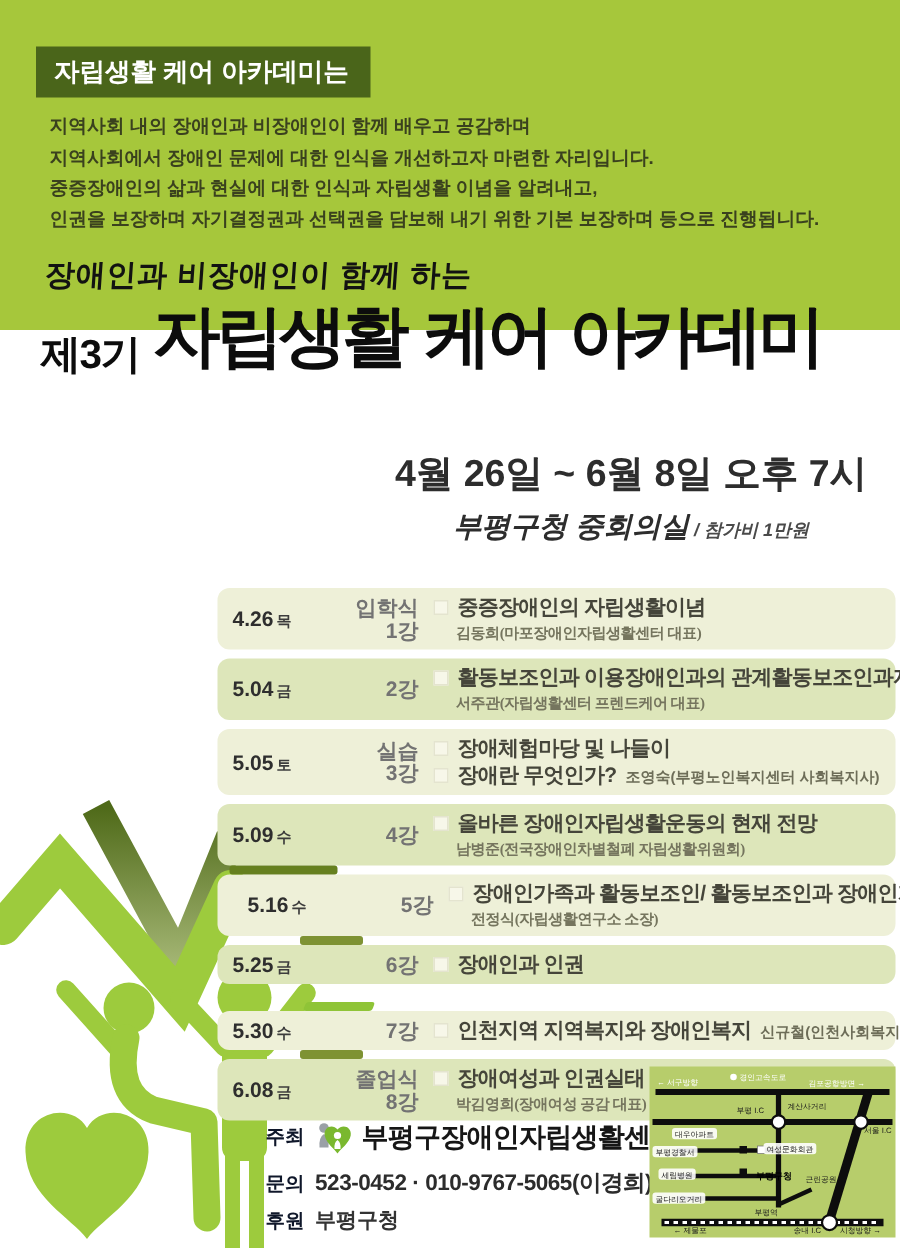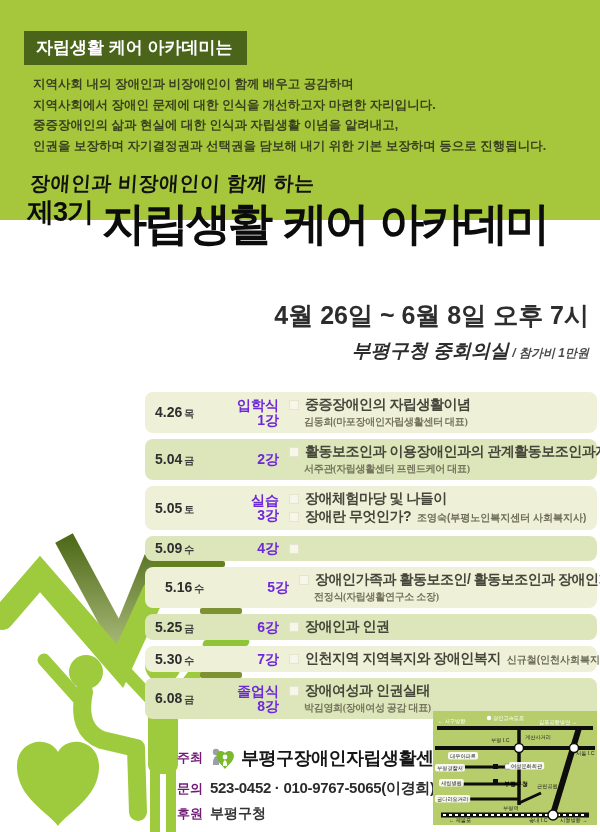--- a/index.html
+++ b/index.html
@@ -13,55 +13,55 @@
   .header{position:absolute;left:0;top:0;width:600px;height:220px;background:#a6c73b;}
   .badge{
     position:absolute;left:24px;top:31px;background:#4a651a;color:#fff;
     font-size:17px;font-weight:bold;padding:5px 15px 6px 12px;letter-spacing:0px;
   }
   .desc{position:absolute;left:33px;top:74px;font-size:12.5px;line-height:20.5px;color:#3a411e;font-weight:bold;}
   .subtitle{
     position:absolute;left:30px;top:170px;font-size:20px;font-weight:bold;color:#121212;
     transform:skewX(-4deg);letter-spacing:0.5px;
   }
-  .bigtitle{position:absolute;left:27px;top:194px;display:flex;align-items:flex-start;gap:9px;color:#0c0c0c;}
+  .bigtitle{position:absolute;left:27px;top:194px;display:flex;align-items:flex-end;gap:9px;color:#0c0c0c;}
   .bigtitle .prefix{font-size:27px;font-weight:900;letter-spacing:-1px;}
   .bigtitle .main{font-size:45px;font-weight:900;letter-spacing:-3px;font-family:"DejaVu Sans","Liberation Sans",sans-serif;}
   
-  .dateblock{position:absolute;right:11px;top:299px;text-align:right;color:#2d2d2d;}
+  .dateblock{position:absolute;right:22px;top:299px;text-align:center;color:#2d2d2d;}
   .dateblock .line1{font-size:25px;font-weight:bold;letter-spacing:0px;}
   .dateblock .line2{margin-top:6px;font-size:19px;font-weight:bold;font-style:italic;}
   .dateblock .fee{font-size:12px;font-weight:bold;color:#4a4a4a;}
   
   .schedule{position:absolute;left:145px;top:392px;width:452px;z-index:2;}
   .row{
     display:grid;grid-template-columns:56px 58px 1fr;column-gap:10px;
     border-radius:8px;padding:4px 8px 4px 10px;margin-bottom:6px;align-items:center;
   }
   .row.odd{background:#eef0d8;}
   .row.even{background:#dde6ba;}
   .cell-date{font-size:14px;font-weight:bold;color:#2e2e2e;white-space:nowrap;}
   .cell-date .day{font-size:10px;font-weight:bold;color:#3c3c3c;margin-left:2px;}
-  .cell-session{font-size:14px;font-weight:bold;color:#6d28d9;text-align:right;line-height:15px;}
+  .cell-session{font-size:14px;font-weight:bold;color:#737373;text-align:right;line-height:15px;}
   .titleline{display:flex;align-items:baseline;gap:6px;white-space:nowrap;}
   .bullet{width:8px;height:8px;background:#f7f7e9;border:1px solid #e4e4cf;display:inline-block;flex:0 0 auto;align-self:center;}
   .tt{font-size:14px;font-weight:bold;color:#45453a;letter-spacing:-0.5px;}
   .spk-inline{font-size:10px;color:#6d6d58;font-weight:bold;}
   .spk{font-size:10px;color:#75755e;margin:1px 0 0 15px;font-weight:bold;letter-spacing:-0.3px;font-family:Liberation Serif, serif;}
   .tabgap{height:6px;position:relative;}
   .tabgap .bar{position:absolute;top:0;height:6px;border-radius:2px;}
   .tab-dark .bar{left:8px;width:72px;background:#66801f;}
   .tab-olive .bar{left:55px;width:42px;background:#7e9233;}
   .tab-bright .bar{left:58px;width:46px;background:#8fc437;transform:skewX(-20deg);}
   
   .illus{position:absolute;left:0;top:520px;z-index:0;}
   
   .finfo{position:absolute;left:177px;top:745px;z-index:3;color:#222;}
   .finfo .host{display:flex;align-items:center;gap:6px;}
-  .finfo .lbl{font-size:13px;font-weight:bold;color:#701a75;}
+  .finfo .lbl{font-size:13px;font-weight:bold;color:#0f172a;}
   .finfo .hostname{font-size:18px;font-weight:bold;color:#161616;letter-spacing:-0.5px;}
   .finfo .contact{margin-top:8px;display:flex;align-items:baseline;gap:7px;}
   .finfo .phones{font-size:15px;color:#2c2c2c;font-weight:bold;letter-spacing:-0.3px;}
   .finfo .sponsor{margin-top:7px;display:flex;align-items:baseline;gap:7px;}
   .finfo .sponsorname{font-size:14px;color:#333;font-weight:bold;}
   
   .map{position:absolute;left:433px;top:711px;width:164px;height:114px;background:#b7cd6b;z-index:3;}
   .map svg{display:block;}
 </style>
 </head>
@@ -161,21 +161,23 @@
       </div>
     </div>
     <div class="row even" style="margin-bottom: 0px;">
       <div class="cell-date"><span>5.09</span><span class="day">수</span></div>
       <div class="cell-session">
         <div>4강</div>
       </div>
       <div>
         <div class="titleline">
           <span class="bullet"></span>
-        </div>
+          <span class="tt">올바른 장애인자립생활운동의 현재 전망</span>
+        </div>
+        <div class="spk">남병준(전국장애인차별철폐 자립생활위원회)</div>
       </div>
     </div>
     <div class="tabgap tab-dark">
       <div class="bar"></div>
     </div>
     <div class="row odd" style="margin-bottom: 0px; padding-left: 20px;">
       <div class="cell-date"><span>5.16</span><span class="day">수</span></div>
       <div class="cell-session">
         <div>5강</div>
       </div>
@@ -183,21 +185,21 @@
         <div class="titleline">
           <span class="bullet"></span>
           <span class="tt">장애인가족과 활동보조인/ 활동보조인과 장애인가족</span>
         </div>
         <div class="spk">전정식(자립생활연구소 소장)</div>
       </div>
     </div>
     <div class="tabgap tab-olive">
       <div class="bar"></div>
     </div>
-    <div class="row even" style="margin-bottom: 0px;">
+    <div class="row even" style="margin-bottom: 12px;">
       <div class="cell-date"><span>5.25</span><span class="day">금</span></div>
       <div class="cell-session">
         <div>6강</div>
       </div>
       <div>
         <div class="titleline">
           <span class="bullet"></span>
           <span class="tt">장애인과 인권</span>
         </div>
       </div>

